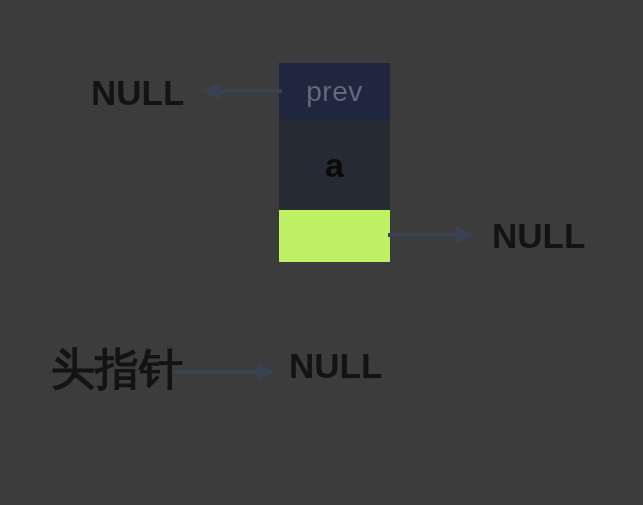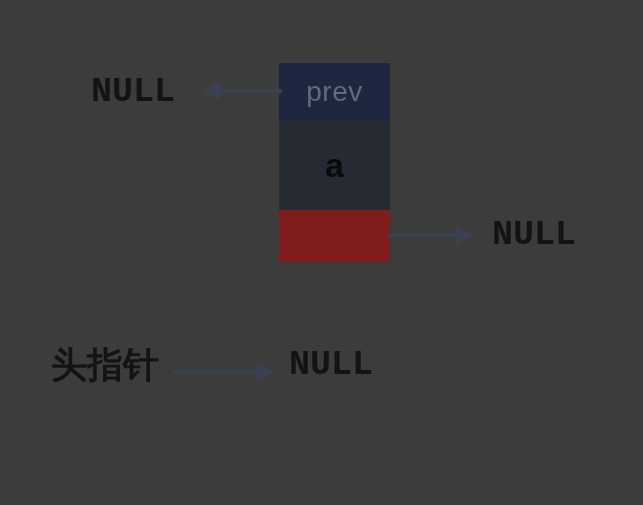--- a/index.html
+++ b/index.html
@@ -20,21 +20,21 @@
     background: #3c3c3c;
   }
 
   
   .node-box {
     position: absolute;
     left: 279px;
     top: 63px;
     width: 111px;
     height: 199px;
-    background: #7f1d1d;
+    background: #bef264;
     box-sizing: border-box;
   }
   .node-cell {
     position: absolute;
     left: 0;
     width: 111px;
     display: flex;
     align-items: center;
     justify-content: center;
     box-sizing: border-box;
@@ -71,32 +71,32 @@
   }
 
   
   .null-label {
     position: absolute;
     color: #131313;
     font-size: 35px;
     font-weight: bold;
     line-height: 1;
     white-space: nowrap;
-    font-family: Liberation Mono, monospace;
+    font-family: Liberation Sans, sans-serif;
   }
   .null-left  { left: 91px;  top: 75px; }
   .null-right { left: 492px; top: 218px; }
   .null-bottom{ left: 289px; top: 348px; }
 
   .cn-label {
     position: absolute;
     left: 51px;
     top: 347px;
     color: #131313;
-    font-size: 36px;
+    font-size: 44px;
     font-weight: bold;
     line-height: 1;
     white-space: nowrap;
     font-family: "DejaVu Sans", "Liberation Sans", sans-serif;
   }
 
   
   .arrow {
     position: absolute;
   }

